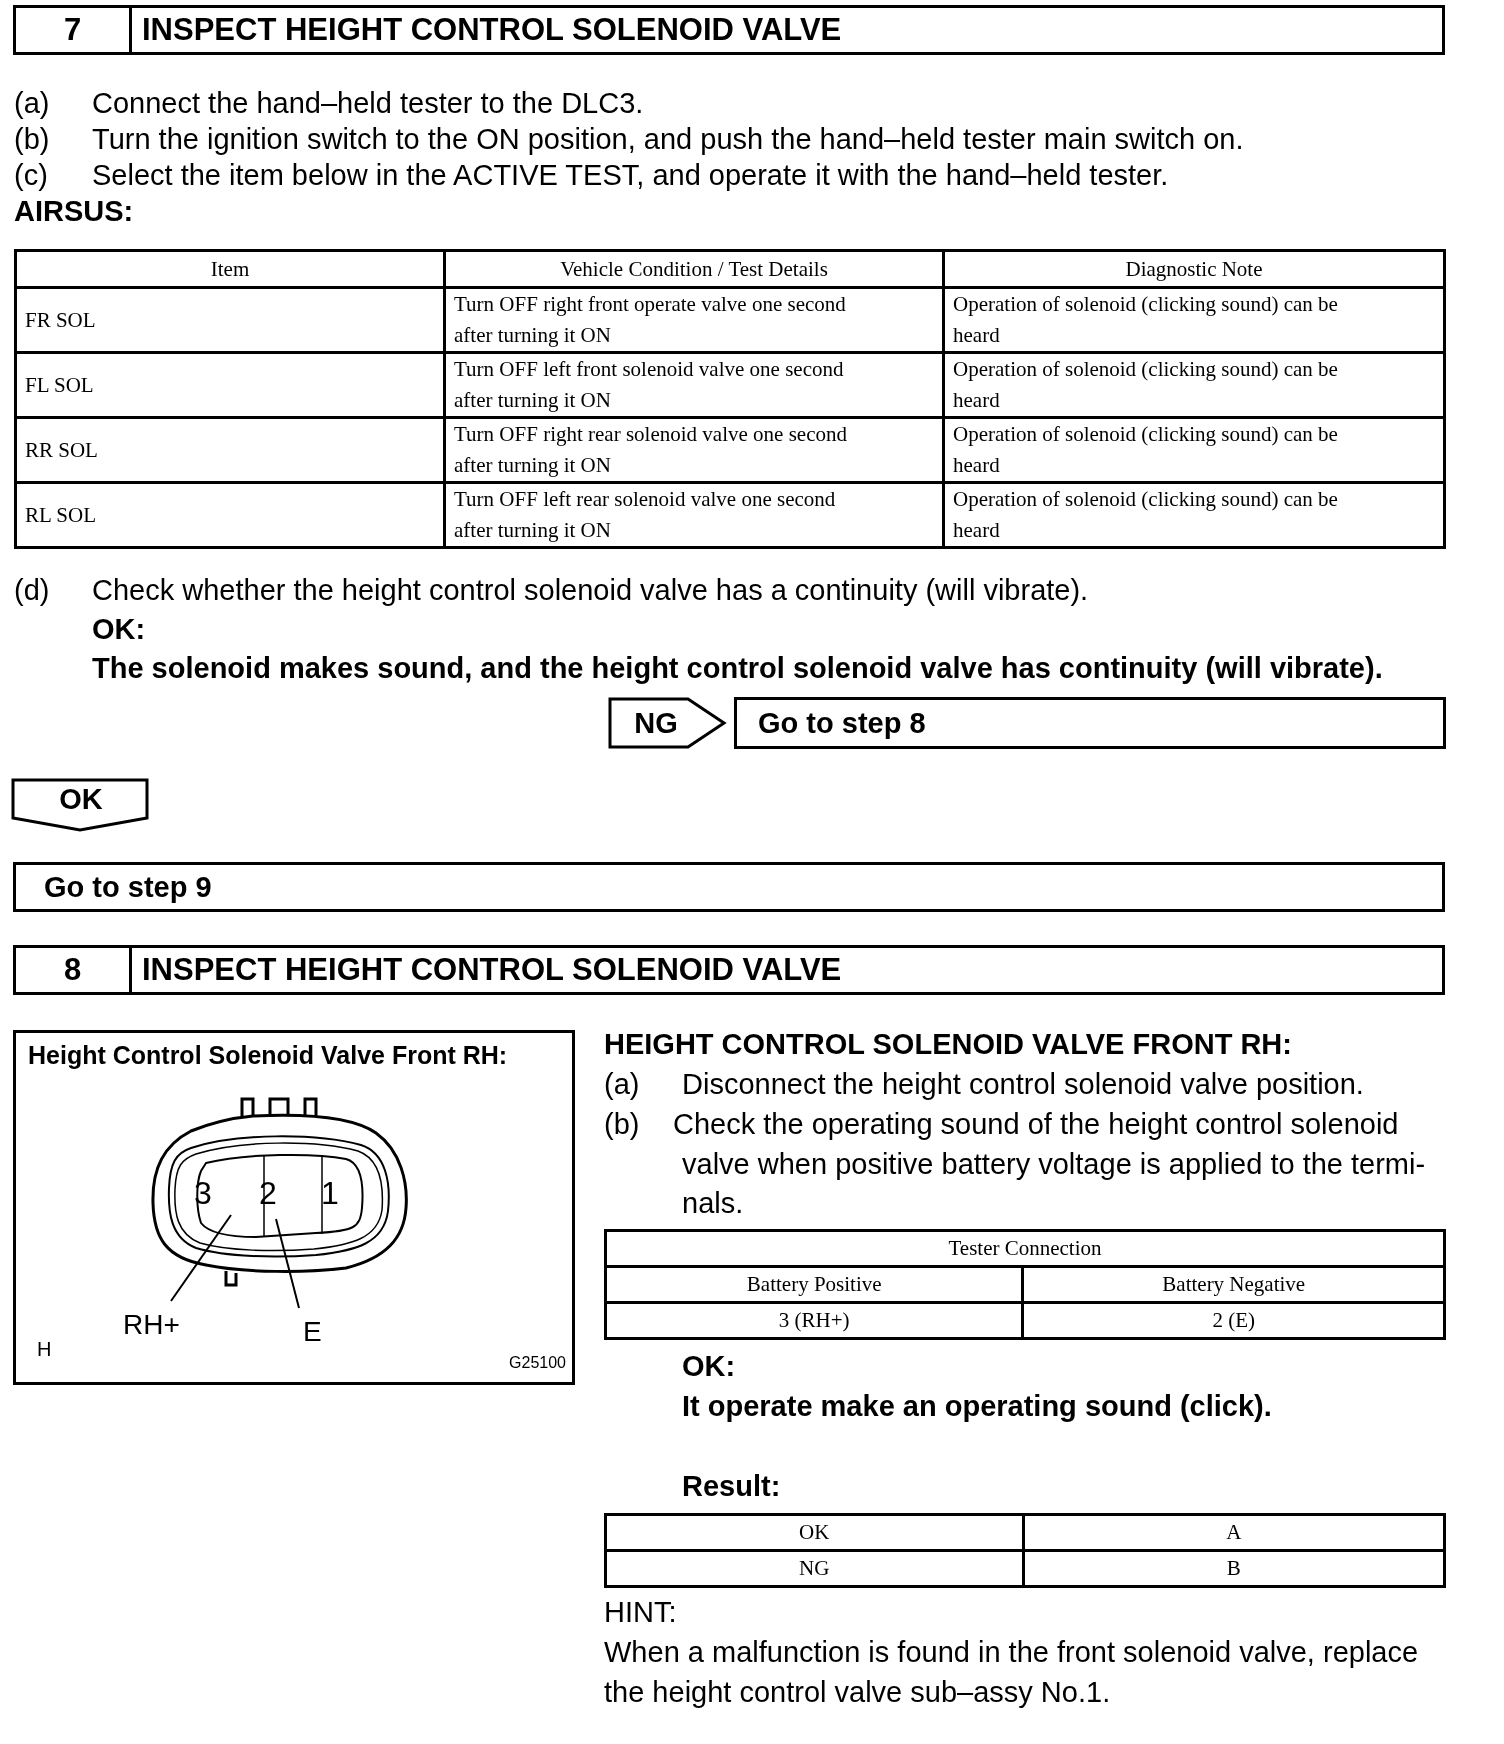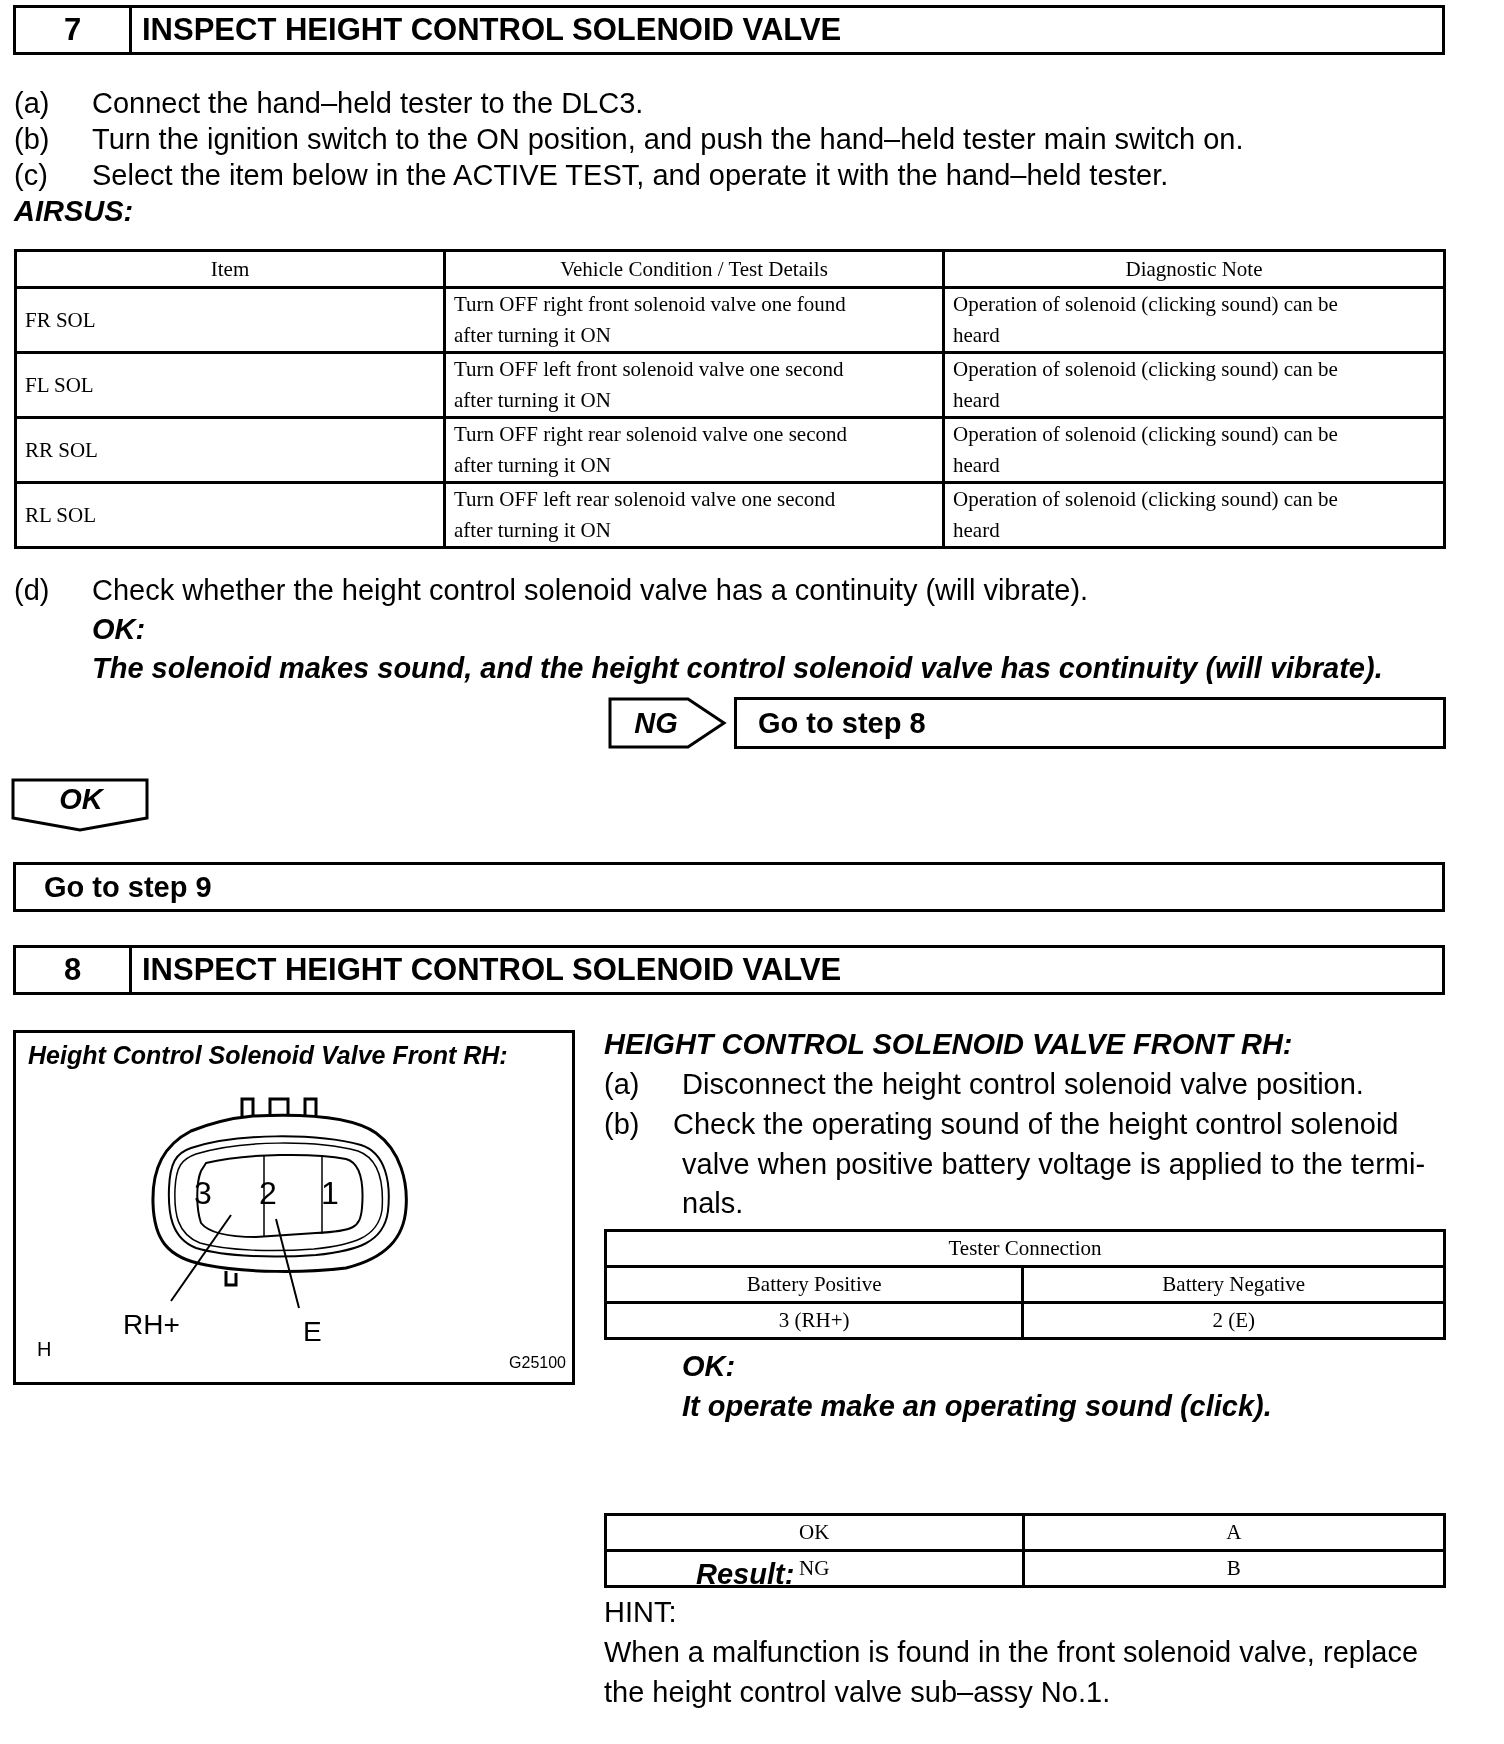--- a/index.html
+++ b/index.html
@@ -3,21 +3,21 @@
 <meta charset="utf-8">
 <style>
   html, body { margin: 0; padding: 0; background: #ffffff; }
   body { width: 1504px; height: 1744px; position: relative; overflow: hidden;
          font-family: "Liberation Sans", sans-serif; color: #000; }
   .abs { position: absolute; }
   .step-header { position: absolute; left: 13px; width: 1432px; height: 50px; border: 3px solid #000; box-sizing: border-box; display: flex; }
   .step-num { width: 113px; border-right: 3px solid #000; display: flex; align-items: center; justify-content: center; font-weight: bold; font-size: 31px; }
   .step-title { flex: 1; display: flex; align-items: center; padding-left: 10px; font-weight: bold; font-size: 31px; }
   .line { position: absolute; font-size: 29px; white-space: nowrap; line-height: 36px; }
-  .bold { font-weight: bold; font-style: italic; }
+  .bold { font-weight: bold; }
   table { border-collapse: collapse; position: absolute; font-family: Liberation Serif, serif; }
   td, th { border: 3px solid #000; font-weight: normal; }
   .t1 td, .t1 th { font-size: 21px; line-height: 31px; padding: 0 8px; text-align: left; vertical-align: middle; }
   .t1 th { text-align: center; height: 34px; }
   .t1 td { height: 62px; }
   .t2 td { font-size: 21px; text-align: center; height: 33px; padding: 0; }
   .box { position: absolute; border: 3px solid #000; box-sizing: border-box; }
 </style>
 </head>
 <body>
@@ -49,21 +49,21 @@
     </colgroup>
   <tbody>
       <tr>
     <th>Item</th>
     <th>Vehicle Condition / Test Details</th>
     <th>Diagnostic Note</th>
   </tr>
   <tr>
     <td>FR SOL</td>
     <td>
-          <div>Turn OFF right front solenoid valve one found</div>
+          <div>Turn OFF right front operate valve one second</div>
           <div>after turning it ON</div>
         </td>
     <td>
           <div>Operation of solenoid (clicking sound) can be</div>
           <div>heard</div>
         </td>
   </tr>
   <tr>
     <td>FL SOL</td>
     <td>
@@ -183,21 +183,21 @@
   </tr>
   <tr>
     <td>3 (RH+)</td>
     <td>2 (E)</td>
   </tr>
 </tbody>
   </table>
 
 <div class="line bold" style="top:1348px;left:682px;">OK:</div>
 <div class="line bold" style="top:1388px;left:682px;">It operate make an operating sound (click).</div>
-<div class="line bold" style="top:1556px;left:682px;margin-left:14px;">Result:</div>
+<div class="line bold" style="top:1468px;left:682px;">Result:</div>
 
 <table class="t2" style="top:1513px;left:604px;width:842px;">
   <colgroup>
       <col style="width:419px">
       <col style="width:423px">
     </colgroup>
   <tbody>
       <tr>
     <td>OK</td>
     <td>A</td>

